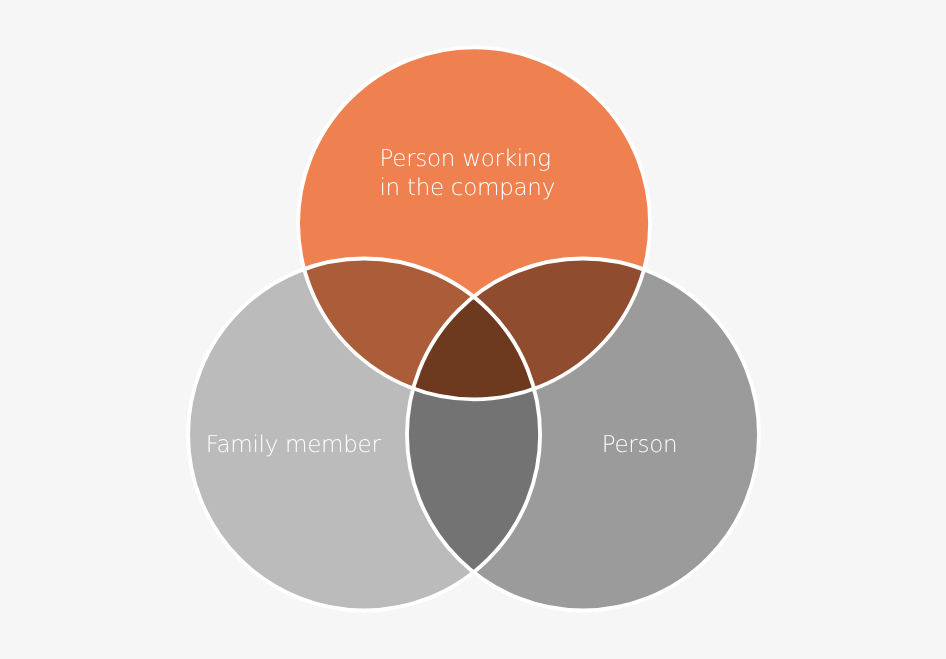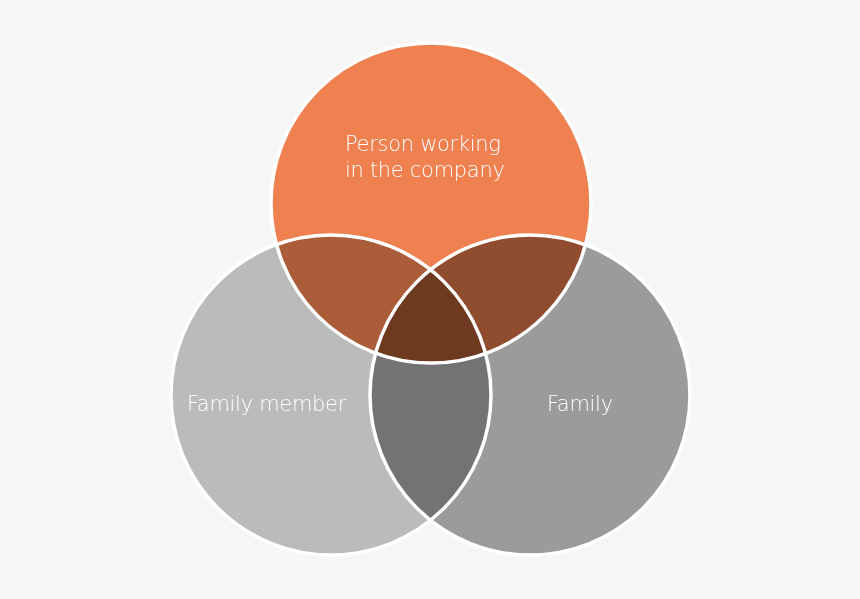--- a/index.html
+++ b/index.html
@@ -86,14 +86,14 @@
       <circle cx="331" cy="395" r="160"></circle>
       <circle cx="530" cy="395" r="160"></circle>
     </g>
   </svg>
 
   <div class="label label-top">
     <div>Person working</div>
     <div>in the company</div>
   </div>
   <div class="label label-left">Family member</div>
-  <div class="label label-right">Family</div>
+  <div class="label label-right">Person</div>
 </div>
 
 </body></html>

